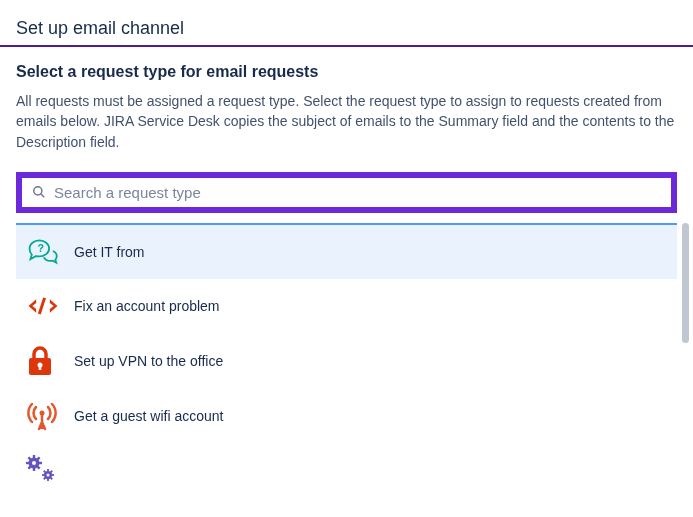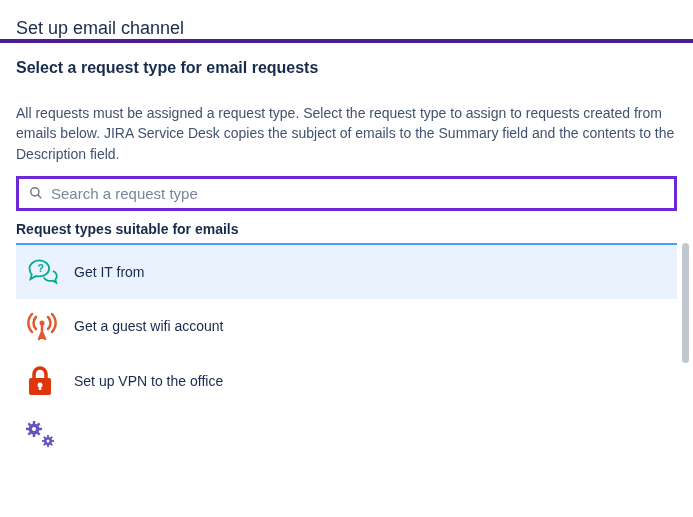--- a/index.html
+++ b/index.html
@@ -5,47 +5,47 @@
     * { box-sizing: border-box; margin: 0; padding: 0; }
     body {
       font-family: -apple-system, BlinkMacSystemFont, "Segoe UI", Helvetica, Arial, sans-serif;
       background: #fff;
       color: #172b4d;
       width: 693px;
       height: 517px;
       overflow: hidden;
     }
     .header {
-      padding: 18px 16px 0 16px;
-      border-bottom: 4px solid #4c1d95;
+      padding: 18px 16px 6px 16px;
+      border-bottom: 2px solid #4c1d95;
     }
     .header-title {
       font-size: 18px;
       font-weight: 400;
       color: #172b4d;
     }
     .content {
       padding: 16px;
     }
     .section-title {
       font-size: 16px;
       font-weight: 600;
       color: #172b4d;
-      margin-bottom: 26px;
+      margin-bottom: 10px;
     }
     .section-desc {
       font-size: 14px;
       color: #42526e;
       line-height: 1.45;
-      margin-bottom: 12px;
+      margin-bottom: 20px;
     }
     .search-box {
       display: flex;
       align-items: center;
-      border: 3px solid #6d28d9;
+      border: 6px solid #6d28d9;
       padding: 6px 10px;
       margin-bottom: 10px;
     }
     .search-icon {
       color: #6b778c;
       margin-right: 8px;
       display: flex;
       align-items: center;
     }
     .search-input {
@@ -116,61 +116,70 @@
   <div class="search-box">
     <span class="search-icon">
       <svg width="14" height="14" viewBox="0 0 24 24" fill="none" stroke="currentColor" stroke-width="2.5">
           <circle cx="10" cy="10" r="7"></circle>
           <line x1="21" y1="21" x2="15" y2="15"></line>
         </svg>
     </span>
     <input class="search-input" placeholder="Search a request type" style="">
   </div>
 
-  <div class="list-heading">Request types suitable for emails</div>
 
   <div class="scroll-wrap">
     <div class="list">
 
       <div class="list-item selected">
         <span class="icon-slot">
           <svg width="32" height="30" viewBox="0 0 36 32" fill="none" stroke="#00a991" stroke-width="2">
             <path d="M4 12c0-5 5-9 11-9s11 4 11 9-5 9-11 9c-1.2 0-2.4-.15-3.5-.45L5 24l1.5-5C4.9 17.2 4 14.7 4 12z"></path>
             <path d="M20 22c1.2 2.3 4 4 7.5 4 .9 0 1.8-.1 2.6-.3L34 28l-1-3.2c1-1.1 1.6-2.5 1.6-4 0-2.6-1.8-4.9-4.4-5.9"></path>
             <text x="13" y="16" font-size="12" fill="#00a991" stroke="none" font-weight="bold">?</text>
           </svg>
         </span>
         <span>Get IT from</span>
       </div>
 
+      <div class="list-item">
+        <span class="icon-slot">
+          <svg width="34" height="20" viewBox="0 0 40 20" fill="#de350b">
+            <path d="M12 2L3 10l9 8v-4.5L7.5 10 12 6.5V2z"></path>
+            <path d="M28 2l9 8-9 8v-4.5L32.5 10 28 6.5V2z"></path>
+            <rect x="17" y="0" width="3.5" height="20" transform="rotate(18 19 10)"></rect>
+          </svg>
+        </span>
+        <span>Fix an account problem</span>
+      </div>
+
+      <div class="list-item">
+        <span class="icon-slot">
+          <svg width="28" height="32" viewBox="0 0 28 32">
+            <rect x="3" y="13" width="22" height="17" rx="2" fill="#de350b"></rect>
+            <path d="M8 13V9a6 6 0 0112 0v4" fill="none" stroke="#de350b" stroke-width="3.5"></path>
+            <circle cx="14" cy="20" r="2.5" fill="#fff"></circle>
+            <rect x="12.7" y="20" width="2.6" height="5" fill="#fff"></rect>
+          </svg>
+        </span>
+        <span>Set up VPN to the office</span>
+      </div>
 
       <div class="list-item">
         <span class="icon-slot">
           <svg width="32" height="30" viewBox="0 0 32 30" fill="none" stroke="#e2582f" stroke-width="2.5" stroke-linecap="round">
             <circle cx="16" cy="12" r="2.5" fill="#e2582f" stroke="none"></circle>
             <path d="M10 6a8.5 8.5 0 000 12"></path>
             <path d="M22 6a8.5 8.5 0 010 12"></path>
             <path d="M6 3a13 13 0 000 18"></path>
             <path d="M26 3a13 13 0 010 18"></path>
             <path d="M16 14v7M13 28l3-7 3 7" fill="#e2582f"></path>
           </svg>
         </span>
         <span>Get a guest wifi account</span>
-      </div>
-
-      <div class="list-item">
-        <span class="icon-slot">
-          <svg width="28" height="32" viewBox="0 0 28 32">
-            <rect x="3" y="13" width="22" height="17" rx="2" fill="#de350b"></rect>
-            <path d="M8 13V9a6 6 0 0112 0v4" fill="none" stroke="#de350b" stroke-width="3.5"></path>
-            <circle cx="14" cy="20" r="2.5" fill="#fff"></circle>
-            <rect x="12.7" y="20" width="2.6" height="5" fill="#fff"></rect>
-          </svg>
-        </span>
-        <span>Set up VPN to the office</span>
       </div>
 
       <div class="list-item">
         <span class="icon-slot">
           <svg width="32" height="30" viewBox="0 0 32 30" fill="#6554c0">
             <g transform="translate(8,8)">
               <circle r="5.5"></circle>
                 <circle r="2" fill="#fff"></circle>
               <rect x="-1.2" y="-8" width="2.4" height="3"></rect>
                 <rect x="-1.2" y="5" width="2.4" height="3"></rect>

